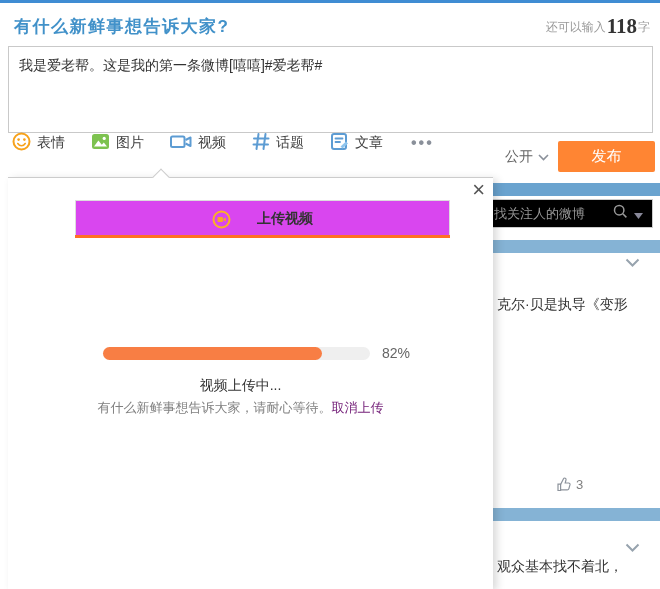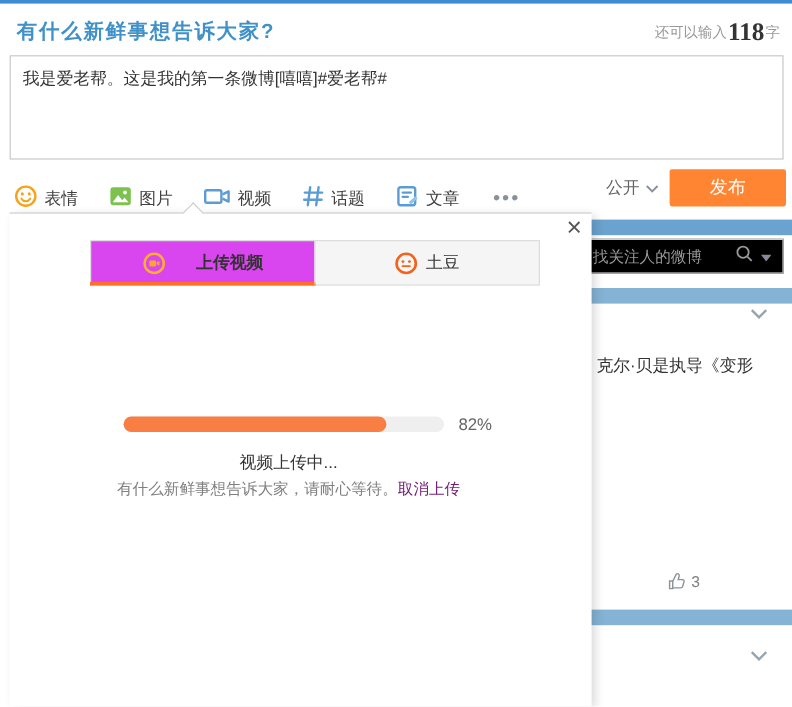--- a/index.html
+++ b/index.html
@@ -16,21 +16,21 @@
   .char-counter .count { font-family:"Liberation Serif","DejaVu Serif",serif; font-size:21px;
     font-weight:bold; color:#333; padding:0 1px; vertical-align:-2px; }
 
   
   .compose-box { position:absolute; left:8px; top:46px; width:645px; height:87px;
     border:1px solid #c9c9c9; background:#fff; resize:none; padding:8px 10px;
     font-size:14px; color:#333; font-family:"Liberation Sans","DejaVu Sans",sans-serif;
     line-height:20px; outline:none; }
 
   
-  .toolbar { position:absolute; left:12px; top:150px; height:32px; display:flex; }
+  .toolbar { position:absolute; left:12px; top:127px; height:32px; display:flex; }
   .tool-btn { display:flex; align-items:center; margin-right:26px; cursor:pointer; }
   .tool-btn .lbl { font-size:14px; color:#404040; margin-left:6px; }
   .more-dots { color:#8a909a; font-size:16px; letter-spacing:2px; font-weight:bold; margin-left:2px; }
   .visibility { position:absolute; left:505px; top:148px; font-size:14px; color:#636363;
     display:flex; align-items:center; cursor:pointer; }
   .visibility svg { margin-left:5px; }
   .publish-btn { position:absolute; left:558px; top:141px; width:97px; height:31px;
     background:#ff8533; color:#fff; border:none; border-radius:2px; font-size:15px;
     cursor:pointer; font-family:inherit; }
 
@@ -186,47 +186,37 @@
       </svg>
     <span>3</span>
   </div>
 
   <div class="bg-frag blue-strip strip-3" style="left:490px; top:508px; width:170px;"></div>
   <span class="chev" style="left:625px; top:539px;">
     <svg width="15" height="10" viewBox="0 0 15 10">
         <path d="M1.5 1.5l6 6 6-6" fill="none" stroke="#97a3ae" stroke-width="2"></path>
       </svg>
   </span>
+  <div class="snippet" style="left:497px; top:558px; width:163px; overflow:hidden;">观众基本找不着北，</div>
 
   <div class="dialog">
     <div class="dialog-pointer"></div>
     <button class="dialog-close">×</button>
 
     <div class="tabs">
       <div class="tab active">
         <span class="ticon">
           <svg width="19" height="19" viewBox="0 0 19 19">
               <circle cx="9.5" cy="9.5" r="8" fill="none" stroke="#fbb224" stroke-width="2"></circle>
               <rect x="5.5" y="7" width="5.5" height="5" rx="1" fill="#f9a825"></rect>
               <path d="M11.5 8.7l2.3-1.2v4l-2.3-1.2z" fill="#f9a825"></path>
             </svg>
         </span>
         <span>上传视频</span>
       </div>
-      <div class="tab">
-        <span class="ticon">
-          <svg width="19" height="19" viewBox="0 0 19 19">
-              <circle cx="9.5" cy="9.5" r="8" fill="none" stroke="#f2641e" stroke-width="2.2"></circle>
-              <circle cx="6.8" cy="8" r="1.2" fill="#f2641e"></circle>
-              <circle cx="12.2" cy="8" r="1.2" fill="#f2641e"></circle>
-              <path d="M6.5 11.8h6" stroke="#f2641e" stroke-width="1.6" stroke-linecap="round"></path>
-            </svg>
-        </span>
-        <span>土豆</span>
-      </div>
     </div>
 
     <div class="progress-row">
       <div class="progress-track">
         <div class="progress-fill" style="width: 82%;"></div>
       </div>
       <div class="progress-pct">82%</div>
     </div>
 
     <div class="status-title">视频上传中...</div>

